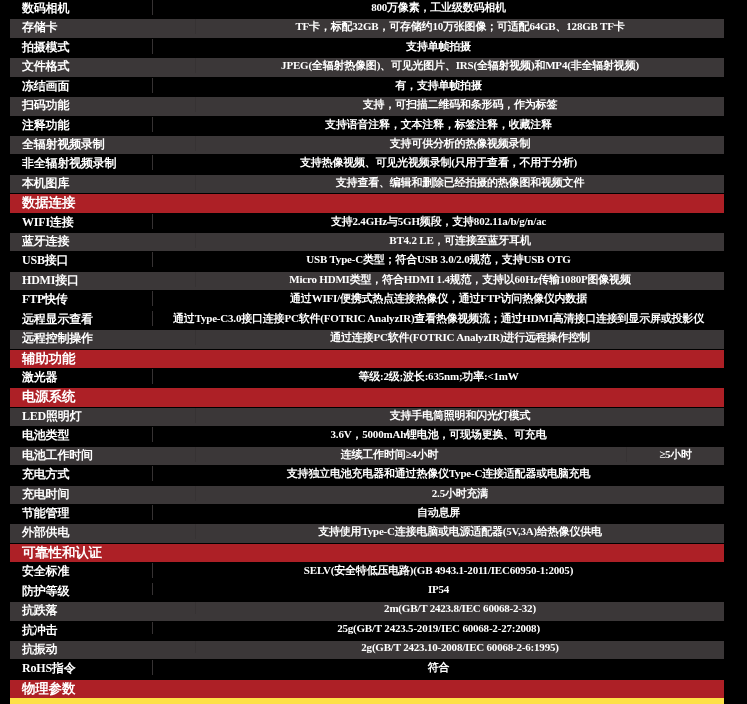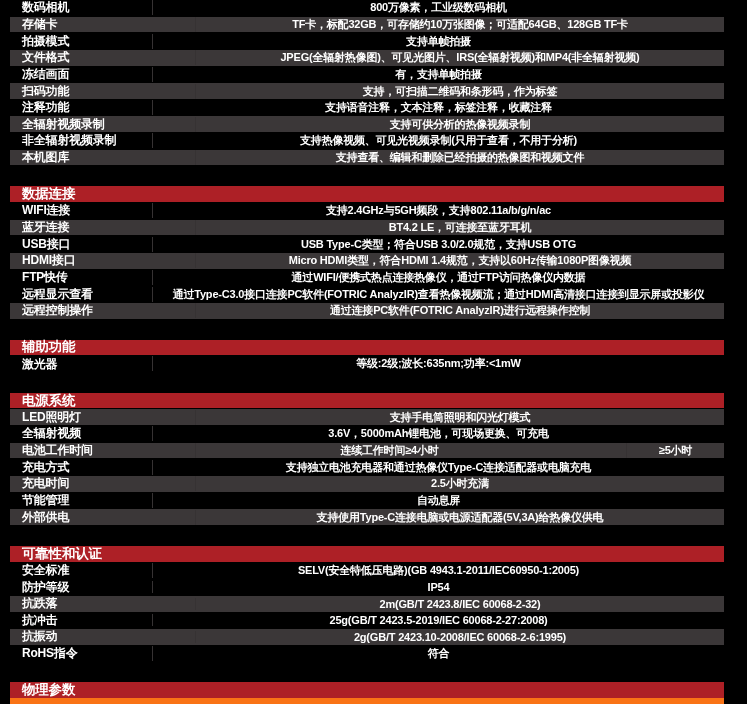--- a/index.html
+++ b/index.html
@@ -14,28 +14,29 @@
     position:absolute;
     left:10px;top:0;
     width:714px;height:704px;
     display:flex;
     flex-direction:column;
   }
   .row{
     flex:1 1 0;
     min-height:0;
     display:flex;
-    align-items:center;
+    align-items:flex-start;
     box-sizing:border-box;
     border-bottom:1px solid #000;
+    font-family:Liberation Serif, serif;
   }
   .row.dark{background:#000000;}
   .row.gray{background:#3b3738;gap:43px;}
-  .row.section{background:#ad2026;margin-top:20px;}
-  .row:last-child{border-bottom:6px solid #f97316;}
+  .row.section{background:#ad2026;}
+  .row:last-child{border-bottom:6px solid #fde047;}
   .cell-label{
     flex:0 0 142px;
     width:142px;
     box-sizing:border-box;
     display:flex;
     align-items:center;
     padding-left:12px;
     color:#ffffff;
     font-weight:bold;
     font-size:12px;
@@ -149,21 +150,21 @@
     </div>
     <div class="row section">
       <div class="cell-label">电源系统</div>
       <div class="cell-value"></div>
     </div>
     <div class="row gray">
       <div class="cell-label">LED照明灯</div>
       <div class="cell-value">支持手电筒照明和闪光灯模式</div>
     </div>
     <div class="row dark">
-      <div class="cell-label">全辐射视频</div>
+      <div class="cell-label">电池类型</div>
       <div class="cell-value">3.6V，5000mAh锂电池，可现场更换、可充电</div>
     </div>
     <div class="row gray">
       <div class="cell-label">电池工作时间</div>
       <div class="cell-value v1">连续工作时间≥4小时</div>
       <div class="cell-value v2">≥5小时</div>
     </div>
     <div class="row dark">
       <div class="cell-label">充电方式</div>
       <div class="cell-value">支持独立电池充电器和通过热像仪Type-C连接适配器或电脑充电</div>

